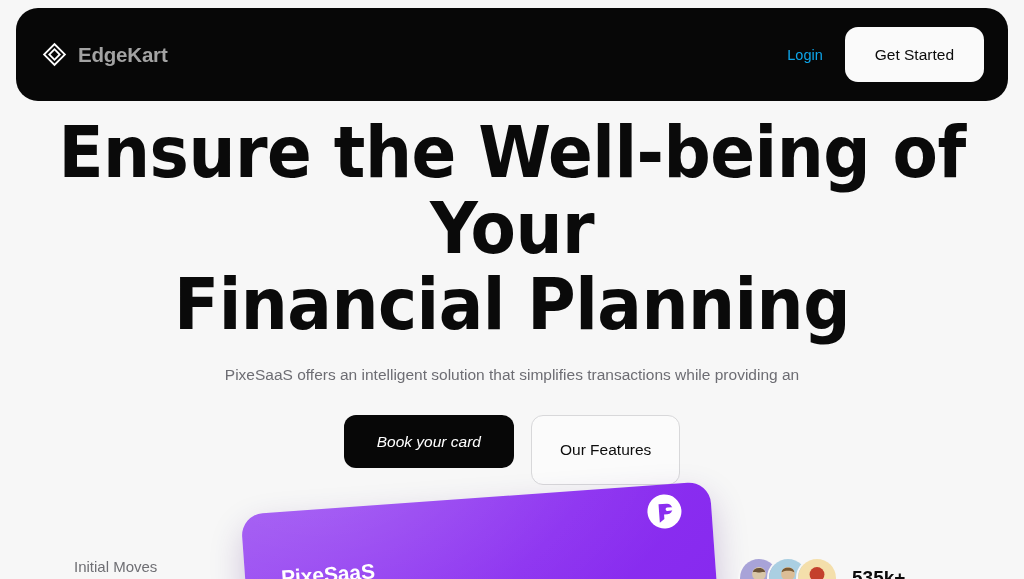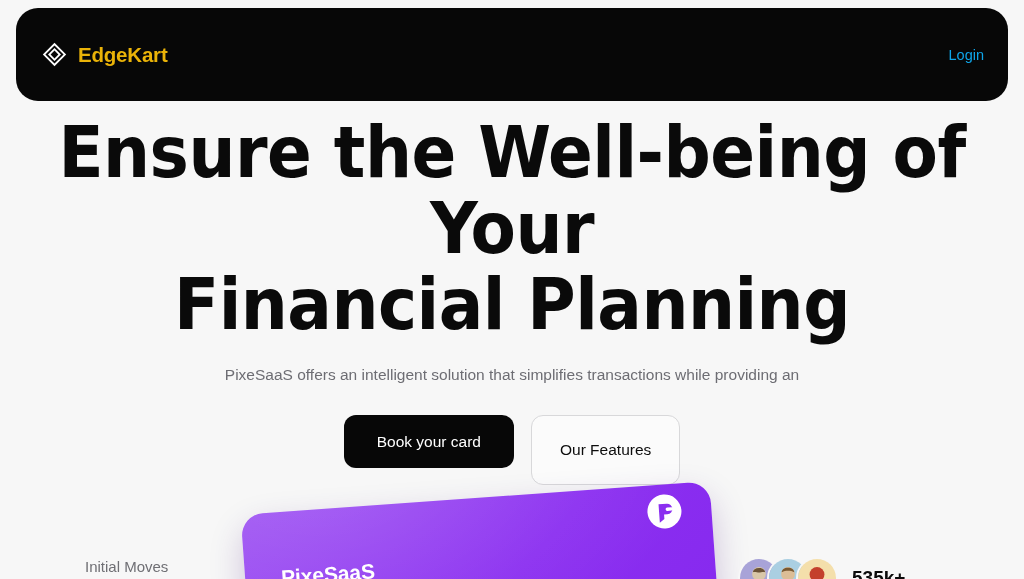--- a/index.html
+++ b/index.html
@@ -45,21 +45,21 @@
     flex: 0 0 auto;
   }
 
   .brand-logo {
     width: 25px;
     height: 25px;
     display: block;
   }
 
   .brand-name {
-    color: #eab308;
+    color: #a3a3a3;
     font-size: 20.5px;
     font-weight: 700;
     letter-spacing: -0.2px;
     white-space: nowrap;
     text-align: right;
   }
 
   .nav-links {
     display: flex;
     align-items: center;
@@ -144,20 +144,21 @@
     background: #070707;
     color: #ffffff;
     font-family: "Liberation Sans", sans-serif;
     font-size: 15.5px;
     border: none;
     border-radius: 12px;
     height: 53px;
     padding: 16px 33px;
     cursor: pointer;
     white-space: nowrap;
+    font-style: italic;
   }
 
   .btn-secondary {
     background: #fbfbfb;
     color: #0d0d0d;
     font-family: "Liberation Sans", sans-serif;
     font-size: 15.5px;
     border: 1px solid #d8d8da;
     border-radius: 12px;
     height: 70px;
@@ -170,21 +171,21 @@
   .stage {
     position: absolute;
     left: 0;
     top: 470px;
     width: 1024px;
     height: 109px;
   }
 
   .initial-moves {
     position: absolute;
-    left: 85px;
+    left: 74px;
     top: 88px;
     font-size: 15px;
     color: #6f6f74;
     white-space: nowrap;
   }
 
   .credit-card {
     position: absolute;
     left: 240px;
     top: 28px;
@@ -285,20 +286,21 @@
           <rect x="13" y="2.2" width="15.27" height="15.27" transform="rotate(45 13 2.2)" stroke="#ffffff" stroke-width="1.9" fill="none"></rect>
           <rect x="13" y="7.6" width="7.64" height="7.64" transform="rotate(45 13 7.6)" stroke="#ffffff" stroke-width="1.9" fill="none"></rect>
         </svg>
       </span>
       <span class="brand-name">EdgeKart</span>
     </div>
 
 
     <div class="nav-right">
       <a class="login-link">Login</a>
+      <button class="get-started-btn">Get Started</button>
     </div>
 
   </nav>
 
   <section class="hero">
 
     <h1 class="hero-title">
       <span>Ensure the Well-being of Your</span><br>
       <span>Financial Planning</span>
     </h1>

